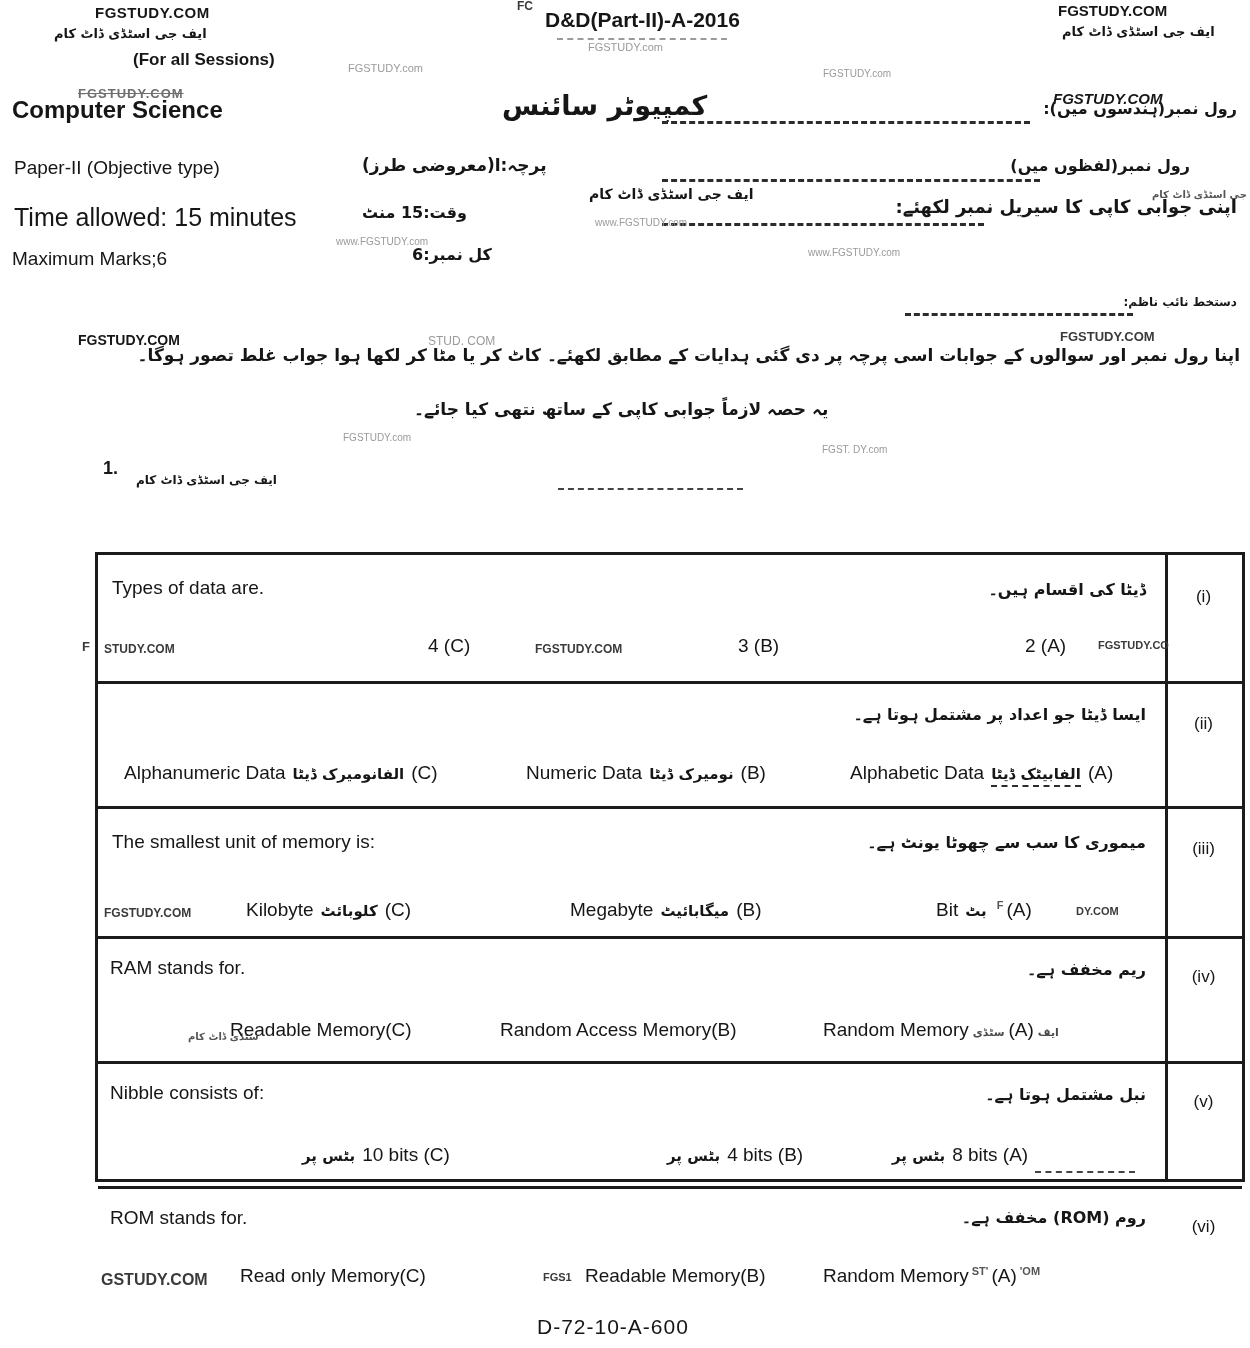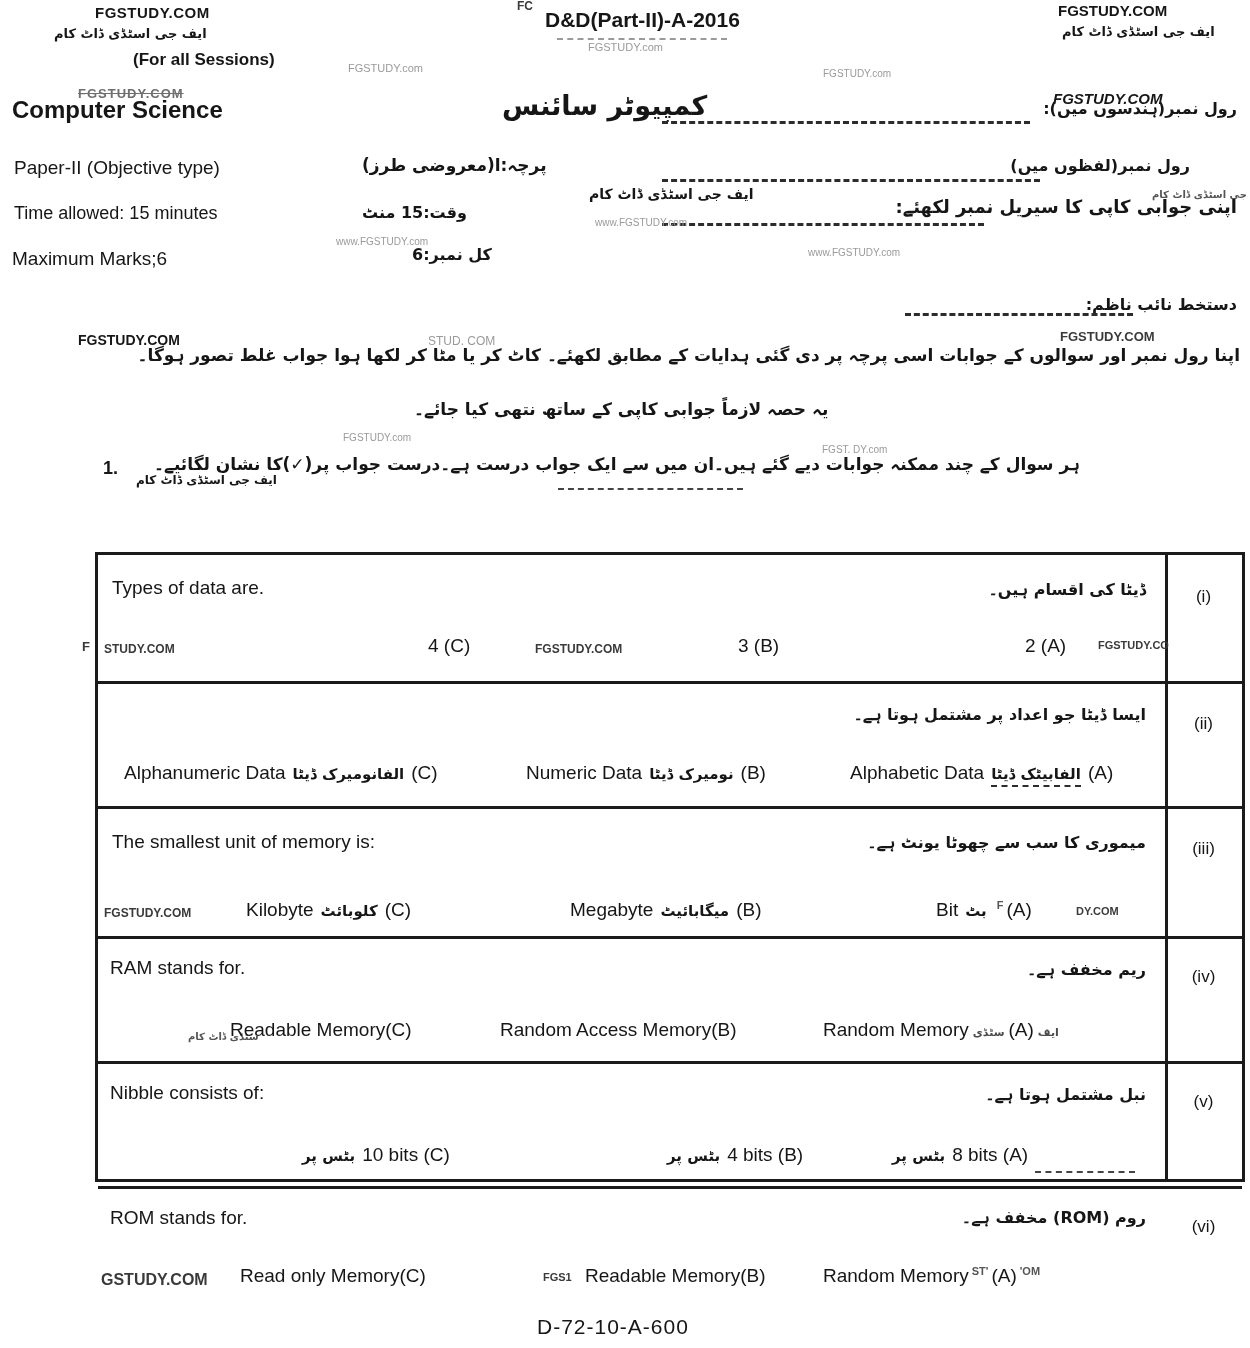--- a/index.html
+++ b/index.html
@@ -39,21 +39,21 @@
 
   <div class="t b" style="left:95px;top:4px;font-size:15px;letter-spacing:.5px">FGSTUDY.COM</div>
   <div class="t ur" style="left:30px;top:27px;font-size:13px;font-weight:700">ایف جی اسٹڈی ڈاٹ کام</div>
   <div class="t b" style="left:133px;top:50px;font-size:17px">(For all Sessions)</div>
   <div class="t wm" style="left:348px;top:62px;font-size:11px">FGSTUDY.com</div>
   <div class="t b strike" style="left:78px;top:87px;font-size:13px;letter-spacing:1px">FGSTUDY.COM</div>
   <div class="t b" style="left:12px;top:96px;font-size:24px">Computer Science</div>
   <div class="t ur b" style="left:478px;top:90px;font-size:27px">کمپیوٹر سائنس</div>
   <div class="t" style="left:14px;top:157px;font-size:19px">Paper-II (Objective type)</div>
   <div class="t ur b" style="left:338px;top:156px;font-size:17px">پرچہ:ا(معروضی طرز)</div>
-  <div class="t" style="left:14px;top:203px;font-size:18px">Time allowed: 15  minutes</div>
+  <div class="t" style="left:14px;top:203px;font-size:25px">Time allowed: 15  minutes</div>
   <div class="t ur b" style="left:338px;top:204px;font-size:16px">وقت:15 منٹ</div>
   <div class="t" style="left:12px;top:248px;font-size:19px">Maximum Marks;6</div>
   <div class="t wm" style="left:336px;top:236px;font-size:10px">www.FGSTUDY.com</div>
   <div class="t ur b" style="left:388px;top:246px;font-size:16px">کل نمبر:6</div>
 
   <div class="t b wmd" style="left:517px;top:0px;font-size:12px">FC</div>
   <div class="t b" style="left:545px;top:8px;font-size:21px">D&amp;D(Part-II)-A-2016</div>
   <div class="dash gray" style="left:557px;top:38px;width:170px"></div>
   <div class="t wm" style="left:588px;top:41px;font-size:11px">FGSTUDY.com</div>
 
@@ -69,35 +69,34 @@
   <div class="dash" style="left:662px;top:179px;width:378px"></div>
 
   <div class="t ur" style="left:1128px;top:189px;font-size:10px;color:#555;font-weight:700">ایف جی اسٹڈی ڈاٹ کام</div>
   <div class="t ur b" style="right:13px;top:197px;font-size:18px">اپنی جوابی کاپی کا سیریل نمبر لکھئے:</div>
   <div class="dash" style="left:662px;top:223px;width:322px"></div>
   <div class="t wm" style="left:808px;top:247px;font-size:10px">www.FGSTUDY.com</div>
 
   <div class="t ur" style="left:565px;top:186px;font-size:14px;font-weight:700">ایف جی اسٹڈی ڈاٹ کام</div>
   <div class="t wm" style="left:595px;top:217px;font-size:10px">www.FGSTUDY.com</div>
 
-  <div class="t ur b" style="right:13px;top:296px;font-size:16px">دستخط نائب ناظم:</div>
+  <div class="t ur b" style="right:13px;top:296px;font-size:12px">دستخط نائب ناظم:</div>
   <div class="dash" style="left:905px;top:313px;width:228px"></div>
 
   <div class="t b wmd" style="left:1060px;top:330px;font-size:13px">FGSTUDY.COM</div>
   <div class="t wm" style="left:428px;top:335px;font-size:12px">STUD. COM</div>
   <div class="t b" style="left:78px;top:332px;font-size:14px">FGSTUDY.COM</div>
 
   <div class="t ur b" style="right:10px;top:346px;font-size:17px">اپنا رول نمبر اور سوالوں کے جوابات اسی پرچہ پر دی گئی ہدایات کے مطابق لکھئے۔ کاٹ کر یا مٹا کر لکھا ہوا جواب غلط تصور ہوگا۔</div>
   <div class="t ur b" style="left:390px;top:400px;font-size:17px">یہ حصہ لازماً جوابی کاپی کے ساتھ نتھی کیا جائے۔</div>
 
   <div class="t wm" style="left:343px;top:432px;font-size:10px">FGSTUDY.com</div>
   <div class="t wm" style="left:822px;top:444px;font-size:10px">FGST. DY.com</div>
 
   <div class="t b" style="left:103px;top:458px;font-size:18px">1.</div>
-  <div class="t ur b" style="left:130px;top:455px;font-size:17px">ہر سوال کے چند ممکنہ جوابات دیے گئے ہیں۔ان میں سے ایک جواب درست ہے۔درست جواب پر(✓)کا نشان لگائیے۔</div>
   <div class="dash thin" style="left:558px;top:488px;width:185px"></div>
   <div class="t ur" style="left:112px;top:474px;font-size:12px;font-weight:700">ایف جی اسٹڈی ڈاٹ کام</div>
 
   <div class="t b wmd" style="left:82px;top:640px;font-size:13px">F</div>
 
   <div class="qtable">
     <div class="vline"></div>
     <div class="hline" style="top:126px"></div>
     <div class="hline" style="top:251px"></div>
     <div class="hline" style="top:381px"></div>

